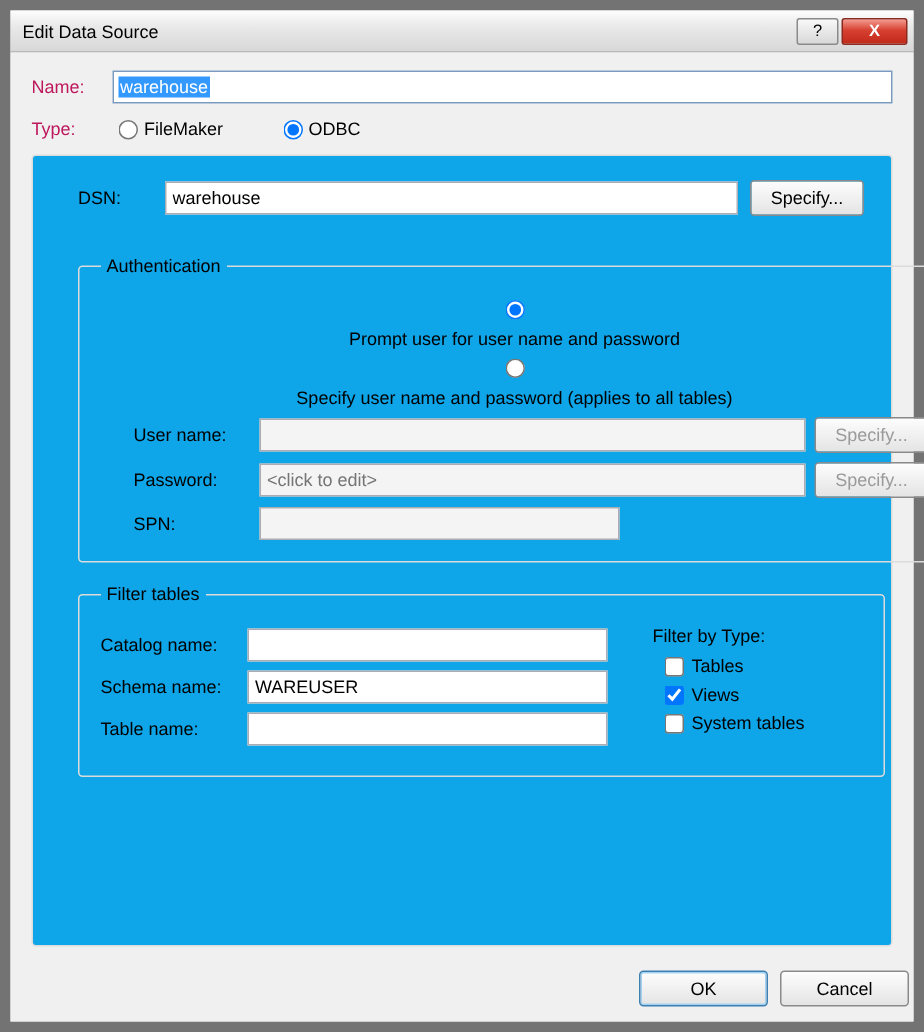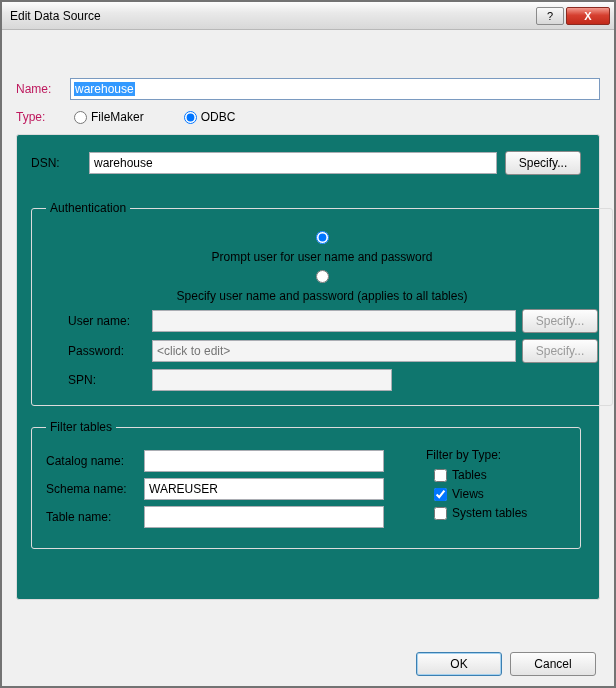--- a/index.html
+++ b/index.html
@@ -7,26 +7,25 @@
     margin: 0;
     font-family: "Segoe UI", Tahoma, sans-serif;
     font-size: 12px;
     background: #e8e8e8;
     color: #000;
   }
   .window {
     width: 616px;
     height: 688px;
     background: #f0f0f0;
-    border: 2px solid #737373;
+    border: 7px solid #737373;
     box-shadow: 0 0 8px rgba(0,0,0,0.4);
     display: flex;
     flex-direction: column;
     margin: 0 auto;
-    gap: 36px;
   }
   .titlebar {
     height: 28px;
     background: linear-gradient(#fdfdfd,#e9e9e9 40%,#d8d8d8);
     border-bottom: 1px solid #b8b8b8;
     display: flex;
     align-items: center;
     padding: 0 4px 0 8px;
   }
   .titlebar .title { flex: 1; font-size: 12px; }
@@ -64,22 +63,22 @@
     background: #fff;
   }
   input[type=text]:disabled { background: #f4f4f4; color: #888; }
   .sel-text { background: #3399ff; color: #fff; padding: 0 1px; }
   .radios { display: flex; align-items: flex-start; gap: 40px; padding-left: 4px; }
   .radio { display: flex; align-items: center; gap: 4px; }
   .panel {
     flex: 1;
     border: 1px solid #dcdcdc;
     border-radius: 3px;
-    background: #0f766e;
-    padding: 16px 18px 12px 14px;
+    background: #0ea5e9;
+    padding: 16px 18px 12px 30px;
     display: flex;
     flex-direction: column;
   }
   .dsn-row { display: flex; align-items: center; gap: 8px; margin-bottom: 26px; }
   .dsn-row .lbl2 { width: 50px; }
   .dsn-row input { flex: 1; }
   .btn {
     height: 24px;
     min-width: 76px;
     border: 1px solid #8a8a8a;
@@ -113,21 +112,21 @@
   .filter-left input { width: 240px; }
   .filter-right { width: 140px; }
   .filter-right .fhead { margin: 4px 0 6px 0; }
   .chk { display: flex; align-items: center; gap: 5px; margin: 5px 0 5px 8px; }
   .footer {
     height: 44px;
     display: flex;
     align-items: center;
     justify-content: flex-end;
     gap: 8px;
-    padding: 0 18px;
+    padding: 0 3px;
     background: #f0f0f0;
   }
   .name-field {
     flex:1; height:22px; border:1px solid #7a9ac0;
     background:#fff; display:flex; align-items:center; padding:0 3px;
   }
   input[type=radio], input[type=checkbox] { margin:0; }
 </style>
 </head>
 <body>

